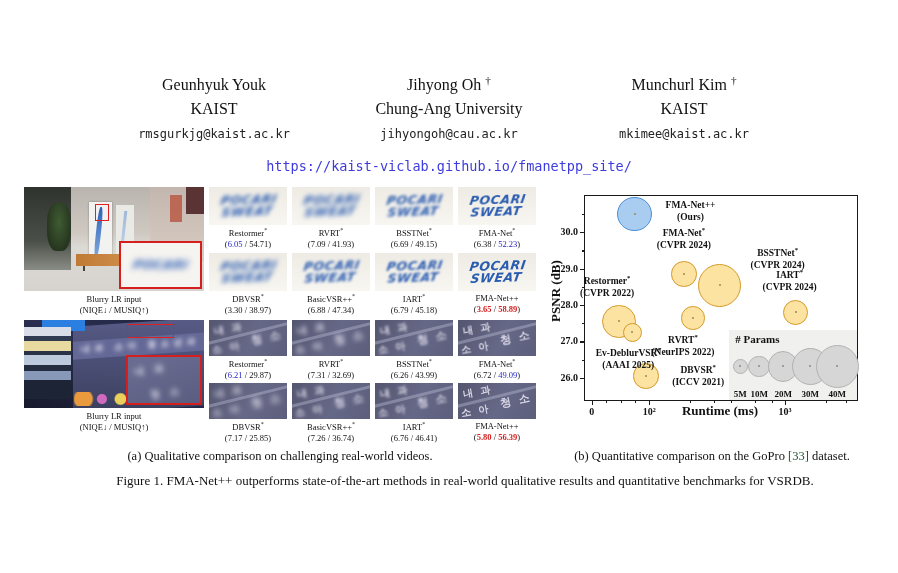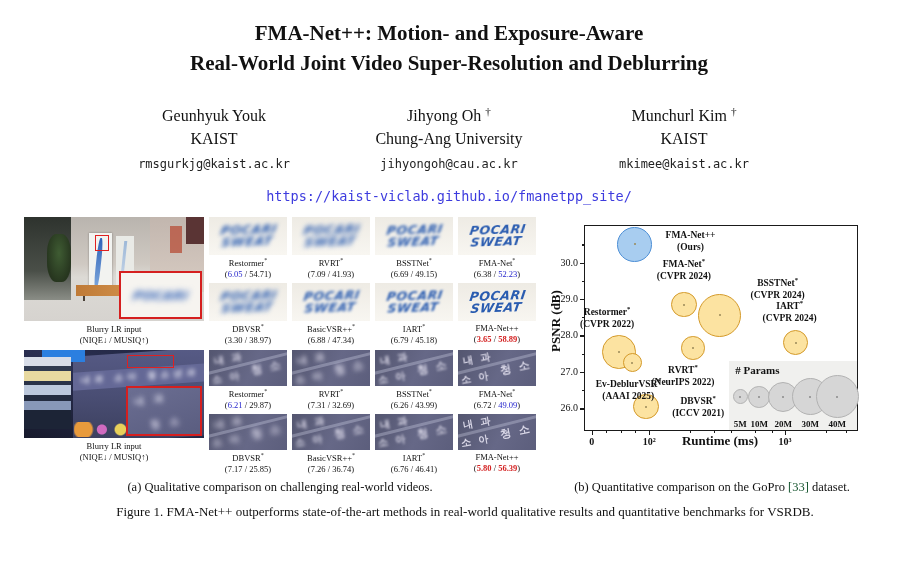--- a/index.html
+++ b/index.html
@@ -75,21 +75,21 @@
   .nt-inset .i1{position:absolute;left:8%;top:12%;color:#dcdcec;font-family:"DejaVu Sans",sans-serif;font-weight:700;font-size:10px;letter-spacing:3px;filter:blur(2.5px);transform:rotate(-8deg);}
   .nt-inset .i2{position:absolute;left:30%;bottom:8%;color:#d4d2e4;font-family:"DejaVu Sans",sans-serif;font-weight:700;font-size:10px;letter-spacing:3px;filter:blur(2.5px);transform:rotate(-8deg);}
 
   
   .chart{position:relative;height:252px;}
   .plot{position:absolute;left:34px;top:8px;width:272px;height:204px;border:1.2px solid #1a1a1a;background:#fff;}
   .ylabel{position:absolute;left:-94px;top:96px;width:200px;text-align:center;transform:rotate(-90deg);font-weight:700;font-size:13px;}
   .xlabel{position:absolute;left:34px;top:216px;width:272px;text-align:center;font-weight:700;font-size:13px;}
   .ytick{position:absolute;left:-5px;width:5px;height:1.2px;background:#1a1a1a;}
   .ytick.minor{left:-3px;width:3px;}
-  .ytick-label{position:absolute;right:calc(100% + 7px);transform:translateY(-55%);font-weight:400;font-size:10px;white-space:nowrap;}
+  .ytick-label{position:absolute;right:calc(100% + 7px);transform:translateY(-55%);font-weight:700;font-size:10px;white-space:nowrap;}
   .xtick{position:absolute;top:100%;width:1.2px;height:5px;background:#1a1a1a;}
   .xtick.minor{height:3px;}
   .xtick-label{position:absolute;top:calc(100% + 6px);transform:translateX(-50%);font-weight:700;font-size:10px;white-space:nowrap;}
   .bubble{position:absolute;border-radius:50%;background:#fce3a1;border:1.3px solid #d49a2a;box-sizing:border-box;}
   .bubble.ours{background:#a8cdf0;border-color:#4d8fd6;}
   .bubble-dot{position:absolute;width:2px;height:2px;border-radius:50%;background:#9a8858;}
   .blabel{position:absolute;font-weight:700;font-size:9.5px;line-height:1.25;text-align:center;white-space:nowrap;transform:translate(-50%,-50%);color:#111;}
   .legend{position:absolute;left:53%;top:66%;width:47%;height:34%;background:#f0f0ee;}
   .legend-title{font-weight:700;font-size:11px;padding:3px 0 0 6px;}
   .legend-circle{position:absolute;border-radius:50%;background:#d6d6d6;border:1px solid #b2b2b2;box-sizing:border-box;}
@@ -100,22 +100,21 @@
 
   
   .fig1-caption{margin-top:9px;text-align:center;font-size:13px;margin-left:32px;}
 </style>
 </head>
 <body>
 
 <div class="page">
 
   <h1 class="paper-title">
-    <span>FMA-Net++: Motion- and Exposure-Aware</span><br>
-    <span>Real-World Joint Video Super-Resolution and Deblurring</span>
+    <br>
   </h1>
 
   <div class="authors">
     <div class="author">
       <div class="a-name"><span>Geunhyuk Youk</span><sup></sup></div>
       <div class="a-affil">KAIST</div>
       <div class="a-email">rmsgurkjg@kaist.ac.kr</div>
     </div>
     <div class="author">
       <div class="a-name"><span>Jihyong Oh</span> <sup>†</sup></div>

